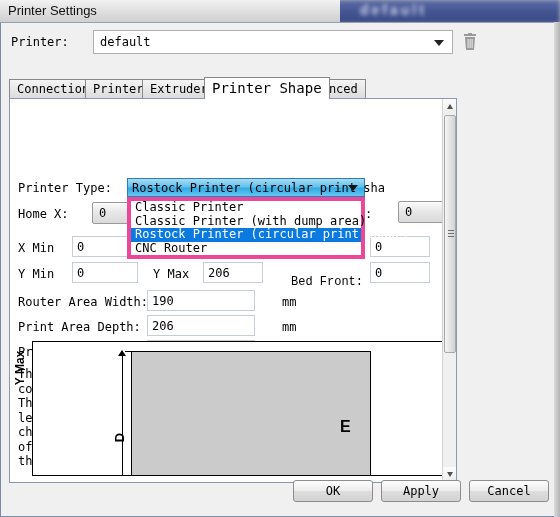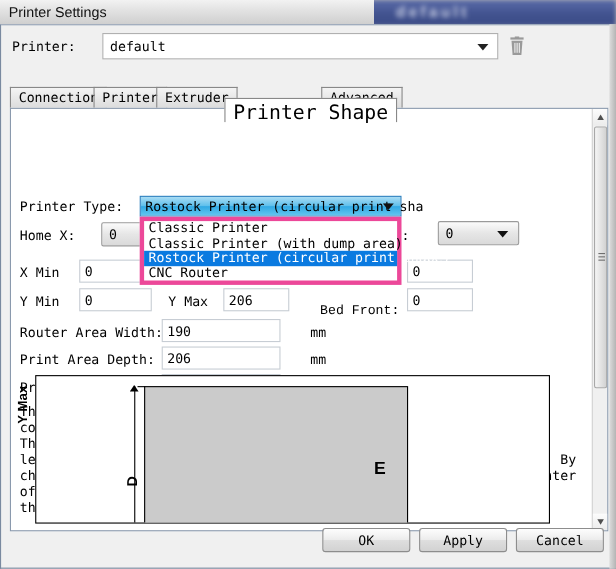--- a/index.html
+++ b/index.html
@@ -73,30 +73,30 @@
   .tabs { position: absolute; left: 8px; top: 54px; height: 21px; }
   .tab {
     position: absolute; top: 2px; height: 19px;
     background: linear-gradient(180deg,#f4f4f4 0%,#dcdcdc 100%);
     border: 1px solid #888; border-bottom: none;
     font-size: 12px; color: #000;
     padding: 2px 7px 0 7px;
     white-space: nowrap;
   }
   .tab.active {
-    top: 12px; height: 22px;
+    top: 0; height: 22px;
     background: #fff; border-color: #888;
-    font-size: 18px;
+    font-size: 14px;
     z-index: 5;
     text-align: center;
   }
 
   
   .panel {
-    position: absolute; left: 8px; top: 75px; width: 544px; height: 385px;
+    position: absolute; left: 8px; top: 75px; width: 448px; height: 385px;
     background: #fff; border: 1px solid #8a99ad;
     overflow: hidden;
   }
   .panel-inner { position: absolute; left: 0; top: 0; width: 530px; height: 385px; }
 
   .lbl { position: absolute; font-size: 12px; color: #000; white-space: nowrap; }
   .tf {
     position: absolute; height: 21px; background: #fff;
     border: 1px solid #c7cdd4; font-size: 12px; color: #000;
     padding: 2px 0 0 4px;

